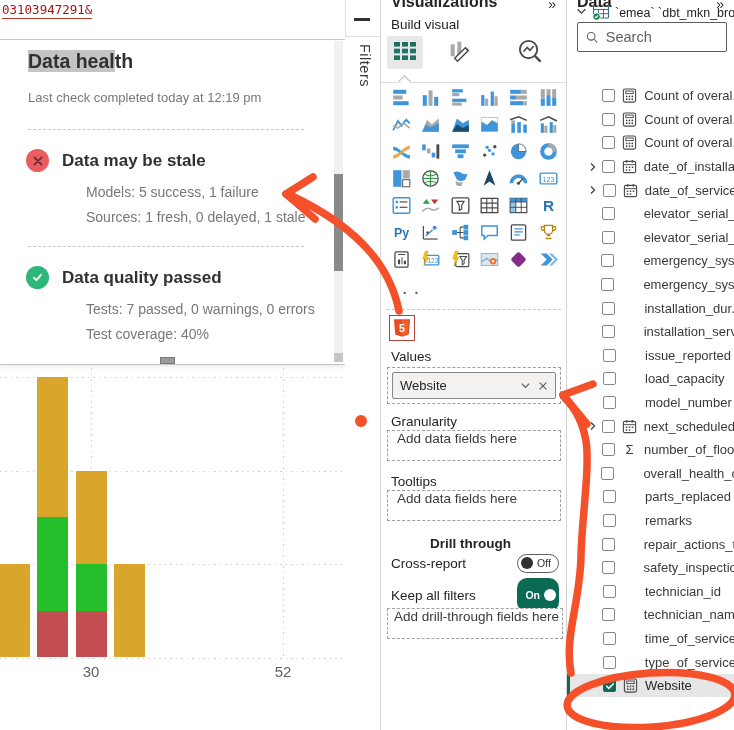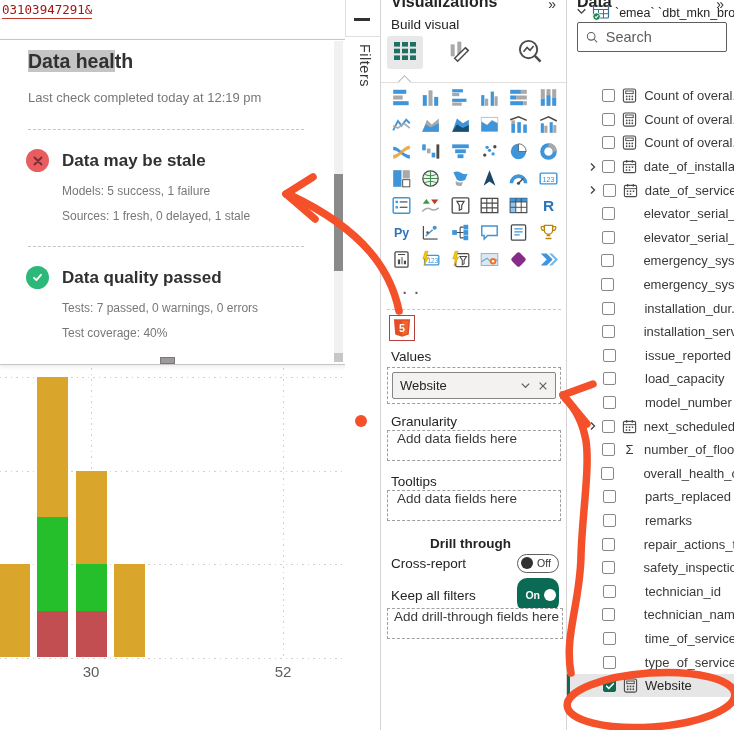--- a/index.html
+++ b/index.html
@@ -22,21 +22,21 @@
   #tooltip-card {
     left:-2px; top:39px; width:349px; height:326px; background:#fff;
     border:1px solid #c8c6c4; box-shadow:2px 2px 4px rgba(0,0,0,.08);
   }
   #card-title { left:29px; top:10px; font-size:19.5px; font-weight:600; color:#323130; }
   #card-title .hl { background:#c4c4c4; }
   #card-subtitle { left:29px; top:50px; font-size:13px; color:#797775; }
   .card-hr { left:29px; width:276px; border-top:1px dashed #c8c6c4; }
   .status-circle { width:23px; height:23px; border-radius:50%; display:flex; align-items:center; justify-content:center; }
   .sec-title { font-size:17px; font-weight:700; color:#323130; }
-  .sec-line { font-size:12px; color:#797775; }
+  .sec-line { font-size:14px; color:#797775;margin-left:24px; }
   
   #card-sb-track { right:3px; top:1px; width:9px; height:313px; background:#f1f1f1; }
   #card-sb-thumb { right:3px; top:134px; width:9px; height:97px; background:#8a8a8a; }
   #card-sb-corner { right:3px; bottom:2px; width:9px; height:9px; background:#c8c6c4; }
   #canvas-handle { left:160px; top:357px; width:15px; height:7px; background:#9d9b99; border:1px solid #7a7878; }
 
   
   .gridline-h { height:1px; background-image:repeating-linear-gradient(90deg,#d2d0ce 0 1.5px,transparent 1.5px 5.5px); }
   .gridline-v { width:1px; background-image:repeating-linear-gradient(180deg,#d2d0ce 0 1.5px,transparent 1.5px 5.5px); }
   .bar-seg { position:absolute; }

